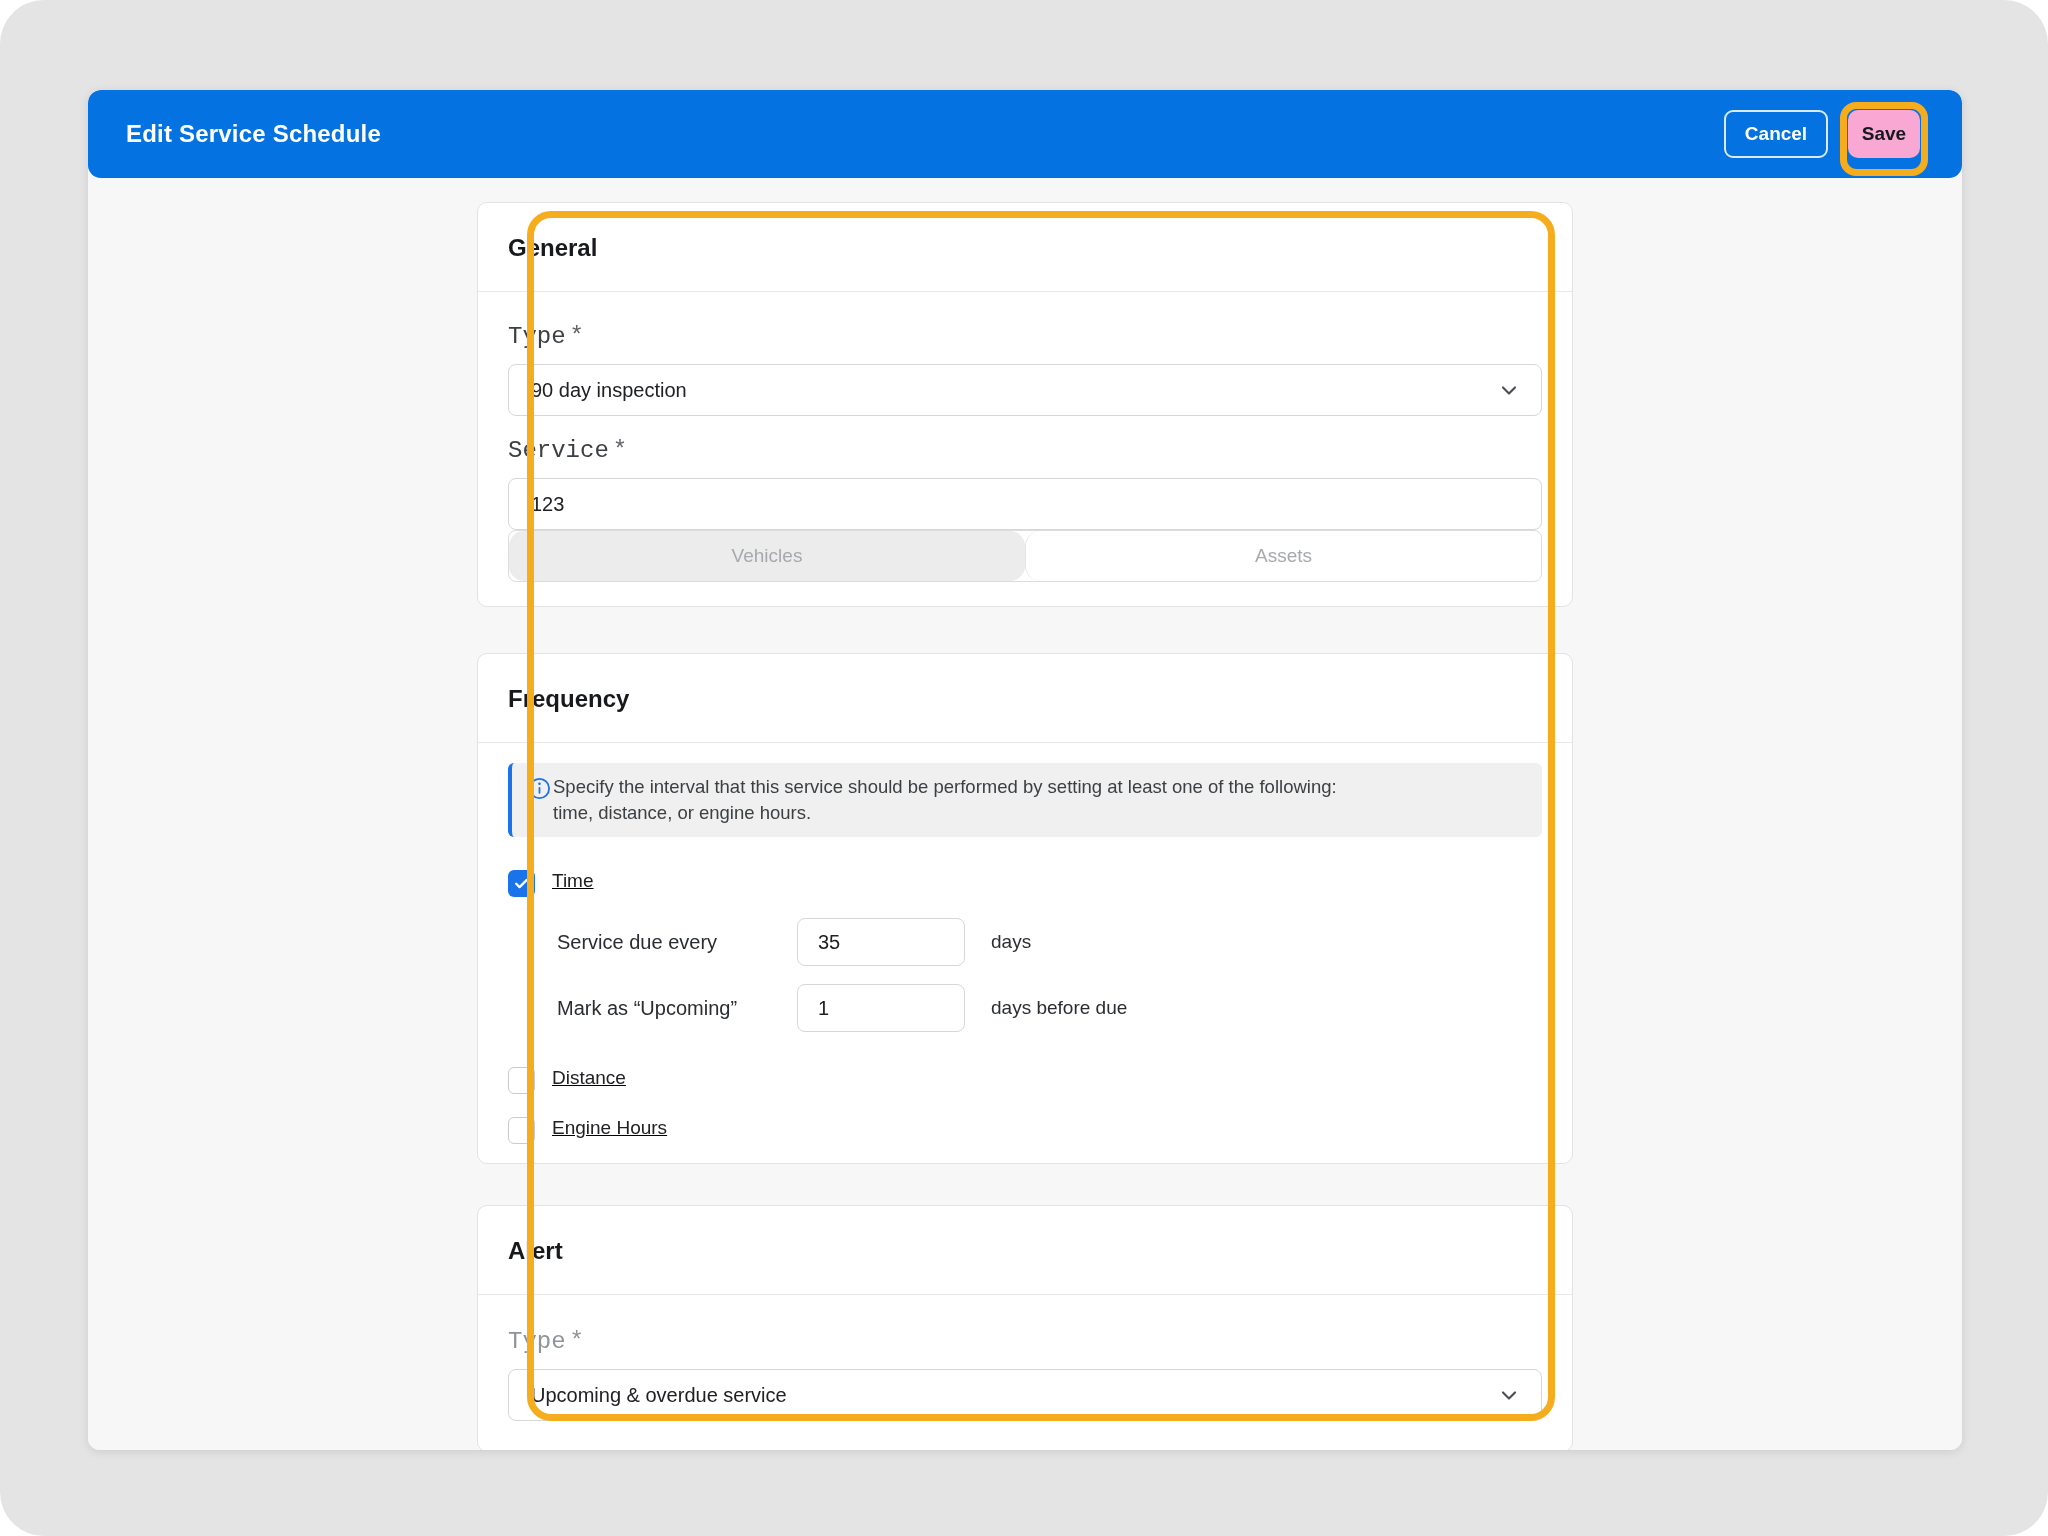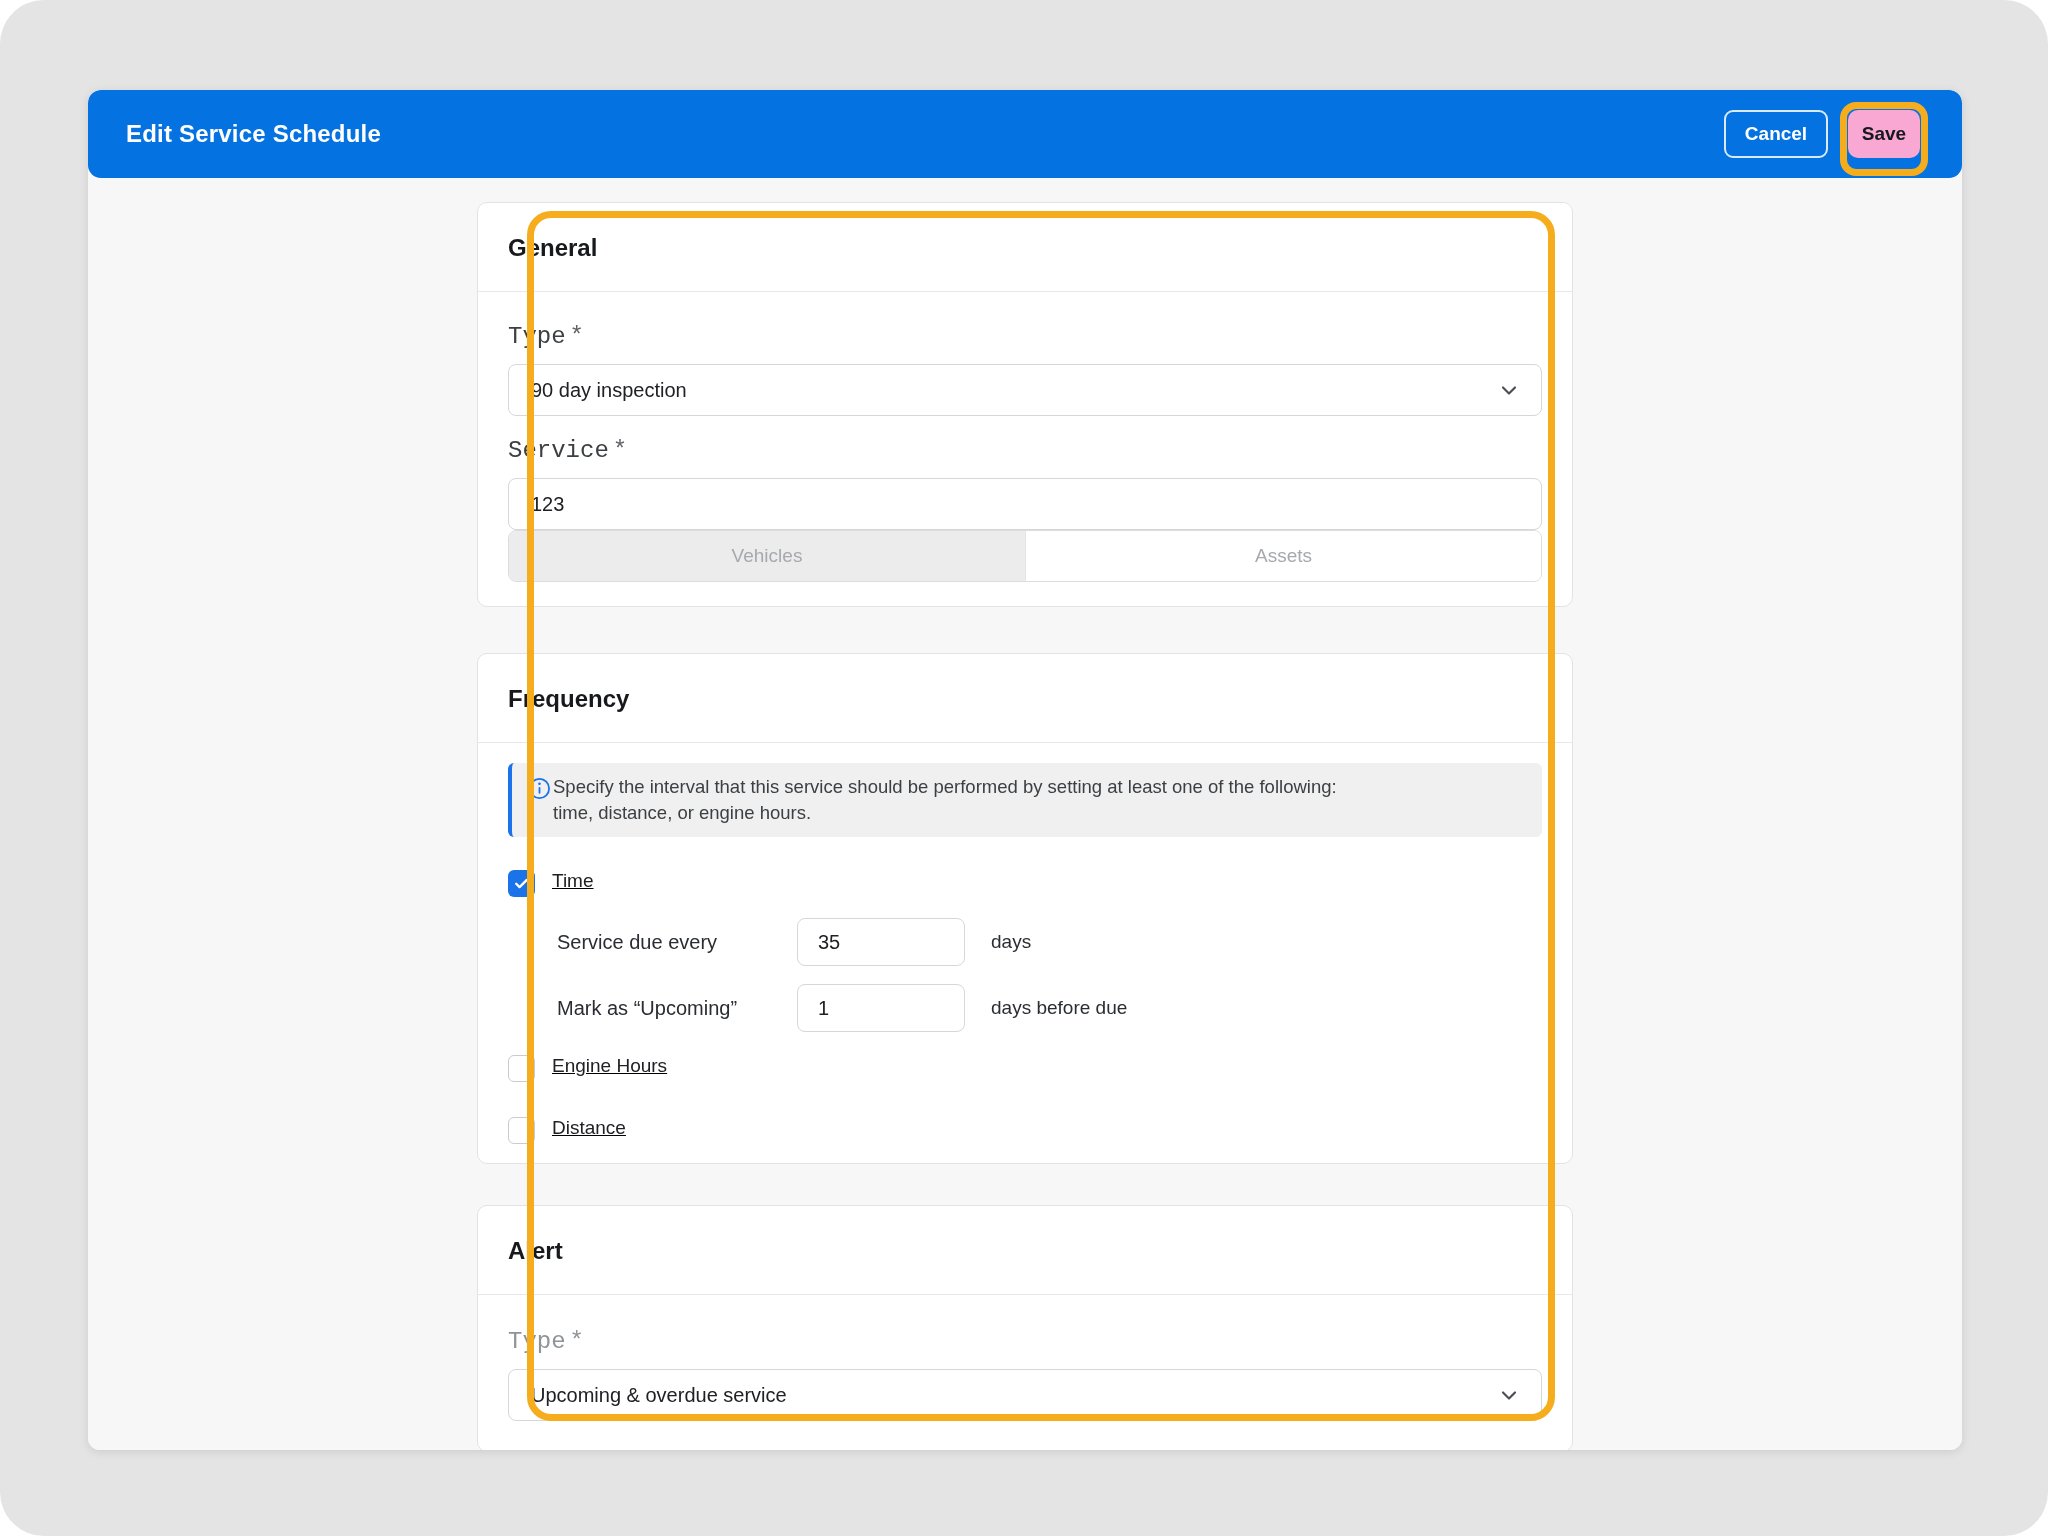--- a/index.html
+++ b/index.html
@@ -73,21 +73,21 @@
   .text-box { cursor: text; }
   .field-gap { margin-top: 24px; }
   .chevron { flex: 0 0 auto; display: flex; align-items: center; }
   
   .toggle-group {
     height: 52px; border: 1px solid #dcdddf; border-radius: 8px; overflow: hidden;
     display: flex; background: #fff;
   }
   .toggle-seg {
     flex: 1 1 50%; display: flex; align-items: center; justify-content: center;
-    font-size: 19px; color: #a6a9ad; cursor: pointer; background: #fff;
+    font-size: 19px; color: #a6a9ad; cursor: pointer; background: #fff; border-radius: 15px;
   }
   .toggle-seg.selected { background: #ececec; }
   .toggle-seg + .toggle-seg { border-left: 1px solid #e3e4e6; }
   
   .card-frequency .card-body { padding: 20px 30px 19px 30px; }
   .info-banner {
     display: flex; gap: 2px; background: #f0f0f1; border-left: 4px solid #1a73e8;
     border-radius: 6px; padding: 11px 20px 11px 16px; align-items: flex-start;
   }
   .info-icon { flex: 0 0 auto; margin-top: 3px; }
@@ -200,28 +200,28 @@
               <input class="num-box" type="text" value="35" style="">
               <span class="interval-suffix">days</span>
             </div>
             <div class="interval-row">
               <span class="interval-label">Mark as “Upcoming”</span>
               <input class="num-box" type="text" value="1" style="">
               <span class="interval-suffix">days before due</span>
             </div>
           </div>
 
+          <div class="check-row row-distance">
+            <span class="checkbox unchecked"></span>
+            <span class="check-label">Distance</span>
+          </div>
+
           <div class="check-row row-engine">
             <span class="checkbox unchecked"></span>
             <span class="check-label">Engine Hours</span>
-          </div>
-
-          <div class="check-row row-distance">
-            <span class="checkbox unchecked"></span>
-            <span class="check-label">Distance</span>
           </div>
 
         </div>
       </div>
 
       <div class="card card-alert">
         <div class="card-head">Alert</div>
         <div class="card-body">
           <label class="field-label muted">
             <span>Type</span><span class="req">*</span>

